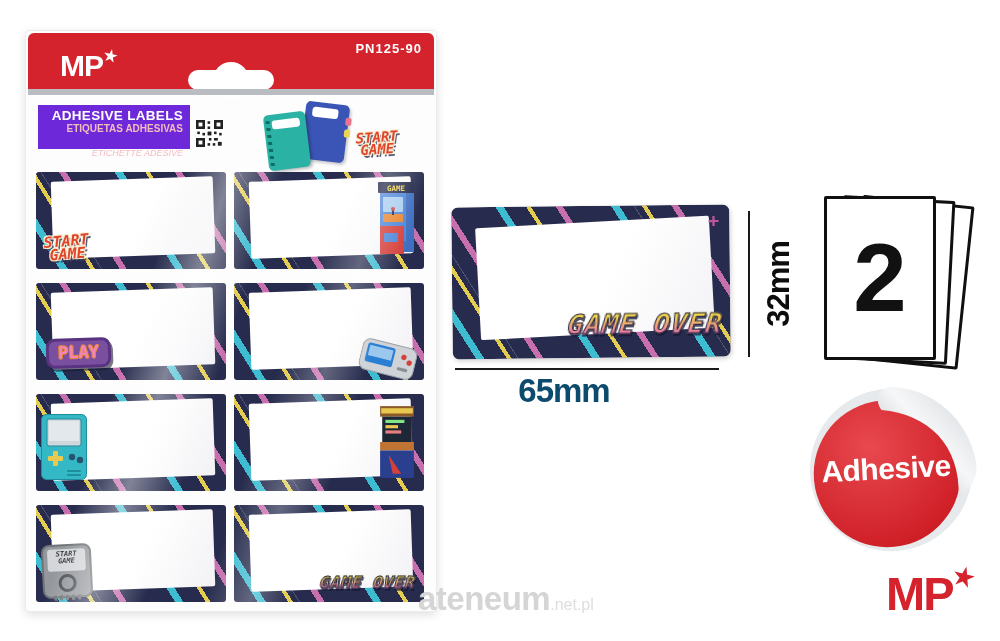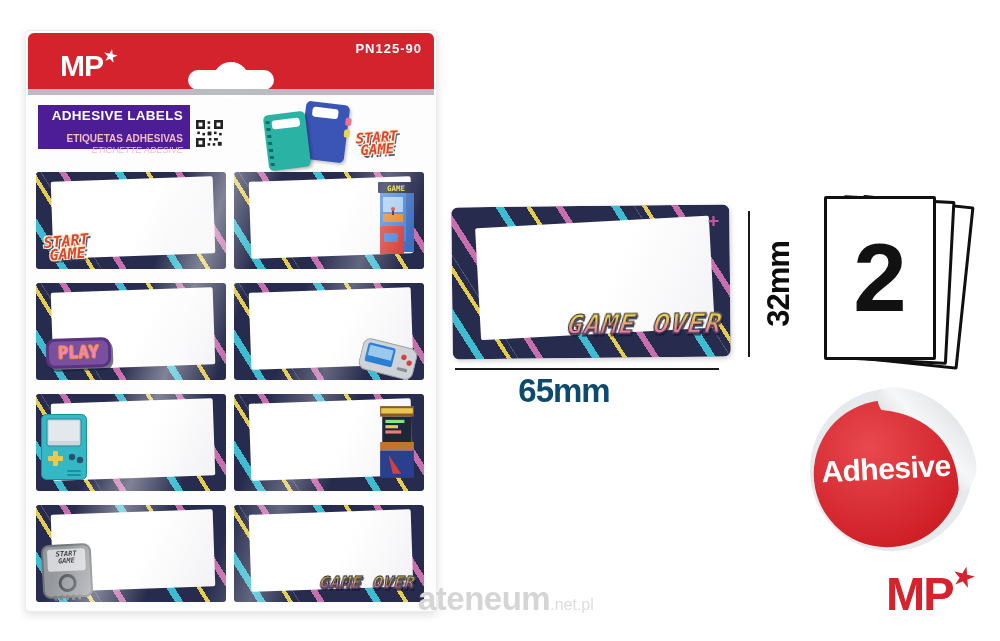--- a/index.html
+++ b/index.html
@@ -11,25 +11,25 @@
   .red-band{position:absolute;left:2px;right:2px;top:2px;height:56px;background:#d4232c;
     border-radius:6px 6px 0 0;}
   .brand{position:absolute;left:32px;bottom:6px;color:#fff;font-weight:900;font-size:30px;letter-spacing:-1px;}
   .brand .star{font-size:15px;vertical-align:super;position:relative;top:-4px;left:1px;display:inline-block;transform:rotate(12deg);}
   .pcode{position:absolute;right:12px;top:8px;color:#fff;font-weight:bold;font-size:13px;letter-spacing:1px;text-align:right;}
   .hang-slot{position:absolute;left:50%;bottom:0;width:0;height:0;}
   .slot-bar{position:absolute;left:-43px;bottom:-1px;width:86px;height:20px;background:#fff;border-radius:10px;}
   .slot-circle{position:absolute;left:-18px;bottom:-9px;width:36px;height:36px;background:#fff;border-radius:50%;}
   .gray-strip{position:absolute;left:2px;right:2px;top:58px;height:6px;background:#b9bdc2;}
 
-  .title-box{position:absolute;left:12px;top:74px;width:152px;height:44px;background:#4c1d95;
+  .title-box{position:absolute;left:12px;top:74px;width:152px;height:44px;background:#6d28d9;
     color:#fff;text-align:right;padding:3px 7px 0 0;box-sizing:border-box;}
   .title-box .t1{font-size:13.5px;font-weight:bold;letter-spacing:.3px;}
-  .title-box .t2{font-size:10px;color:#f3bcc0;font-weight:bold;margin-top:10px;}
-  .title-box .t3{font-size:9px;color:#f3bcc0;font-style:italic;margin-top:1px;}
+  .title-box .t2{font-size:10px;color:#f3bcc0;font-weight:bold;margin-top:0;}
+  .title-box .t3{font-size:9px;color:#f3bcc0;font-style:italic;margin-top:14px;}
 
   .qr{position:absolute;left:170px;top:89px;width:27px;height:27px;background:#fff;}
 
   .nb{position:absolute;border-radius:5px;}
   .nb-blue{left:277px;top:72px;width:44px;height:58px;background:#3a55b5;transform:rotate(7deg);box-shadow:2px 2px 3px rgba(0,0,0,.2);}
   .nb-blue .nb-label{position:absolute;left:7px;top:5px;width:26px;height:10px;background:#fff;border-radius:3px;}
   .nb-teal{left:240px;top:82px;width:42px;height:56px;background:#2ab3a4;transform:rotate(-7deg);box-shadow:2px 2px 3px rgba(0,0,0,.25);}
   .nb-teal .nb-label{position:absolute;left:8px;top:6px;width:28px;height:9px;background:#fff;border-radius:3px;}
   .nb-teal .spiral{position:absolute;left:2px;top:6px;width:4px;height:46px;
     background:repeating-linear-gradient(180deg,#0e6d63 0 3px,transparent 3px 7px);}

